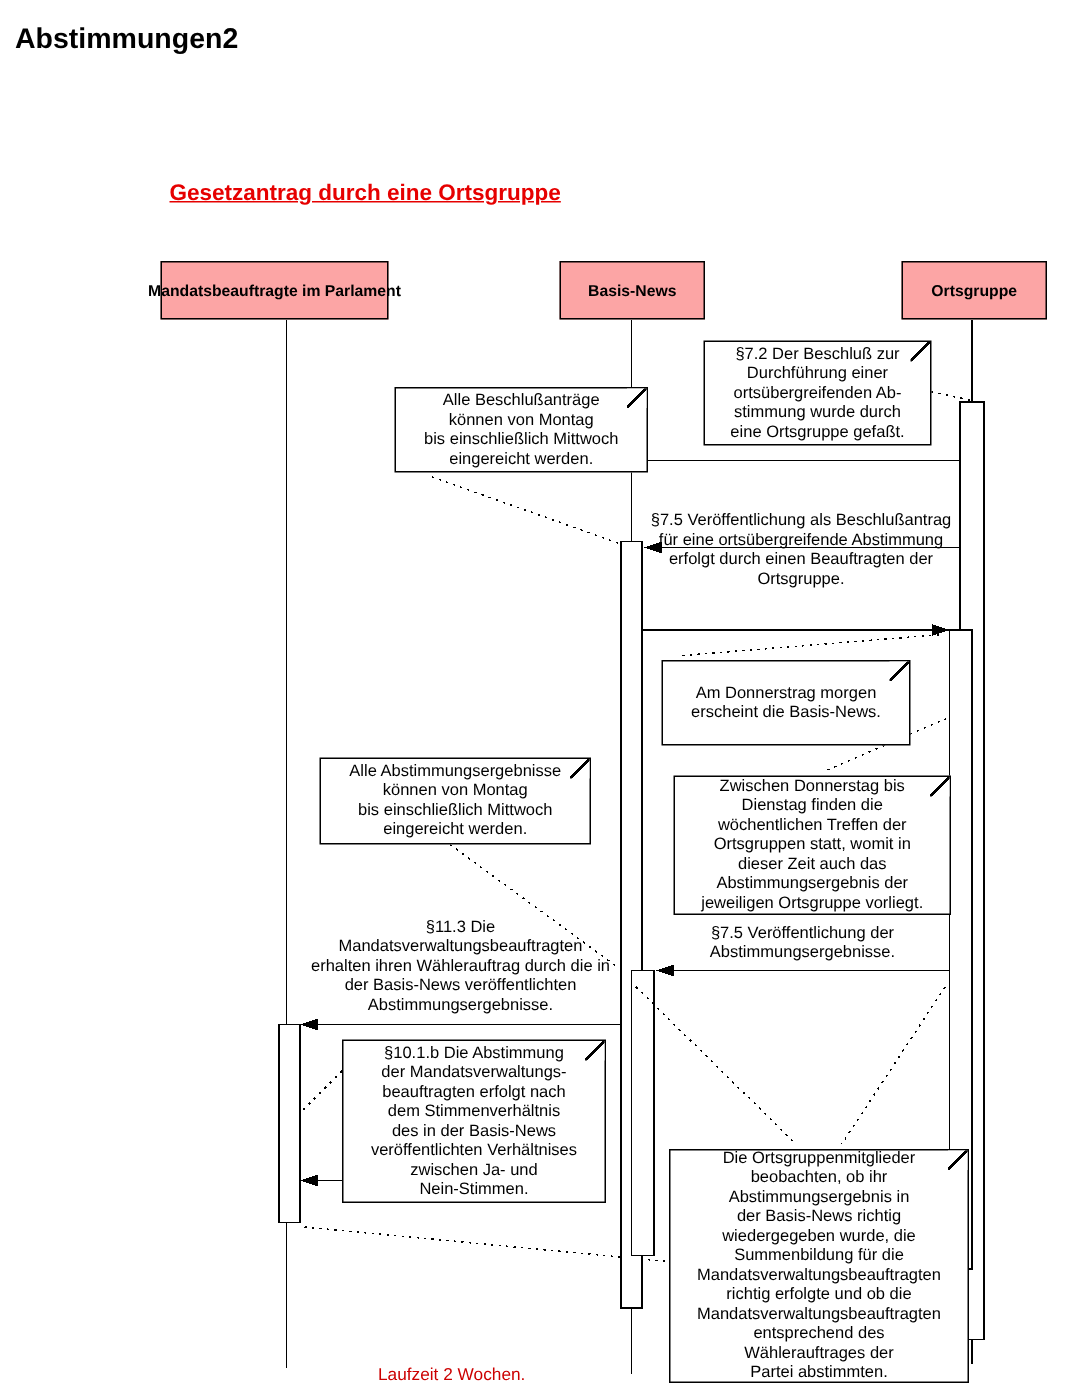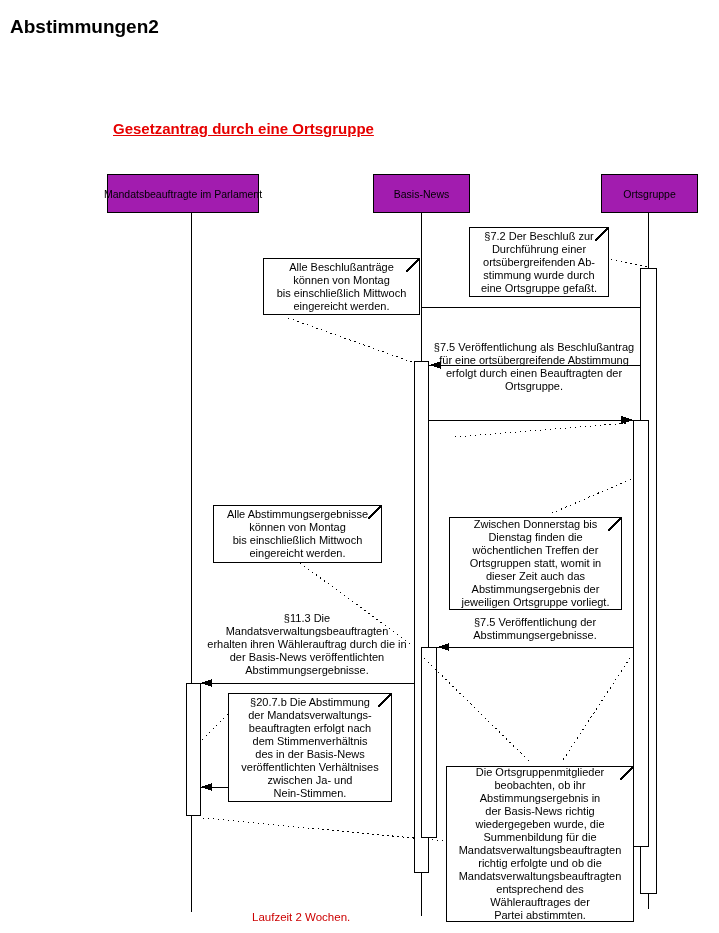--- a/index.html
+++ b/index.html
@@ -2,24 +2,24 @@
 <html style="--red-heading: #e60000; --red-footer: #cc0000;"><head>
 <meta charset="utf-8">
 <style>
   html,body{margin:0;padding:0;background:#fff;}
   .canvas{position:relative;width:719px;height:933px;background:#fff;overflow:hidden;
           font-family:"Liberation Sans",sans-serif;color:#000;}
   .title{position:absolute;left:10px;top:16px;font-size:19px;font-weight:bold;}
   .heading{position:absolute;left:113px;top:120px;font-size:15px;font-weight:bold;
            color:var(--red-heading,#e60000);text-decoration:underline;}
   svg.layer{position:absolute;left:0;top:0;}
-  .actor{position:absolute;height:37px;border:1px solid #000;background:#a21caf;
+  .actor{position:absolute;height:37px;border:1px solid #000;background:#fca5a5;
          display:flex;align-items:center;justify-content:center;
-         font-size:10.5px;white-space:nowrap;text-align:center;}
-  .note{position:absolute;border:1px solid #000;background:#fff;}
+         font-size:10.5px;white-space:nowrap;text-align:center;font-weight:bold;}
+  .note{position:absolute;border:1px solid #000;background:#fff;padding-left:12px;}
   .fold{position:absolute;top:0;right:0;width:13px;height:13px;
         background:linear-gradient(to bottom right,#fff 44%,#000 44%,#000 54%,#fff 54%);}
   .ntext{position:absolute;left:1px;right:1px;top:0;bottom:0;display:flex;align-items:center;
          justify-content:center;text-align:center;font-size:11px;line-height:13px;white-space:pre-line;}
   .mlabel{position:absolute;text-align:center;font-size:11px;line-height:13px;white-space:pre-line;}
   .footer{position:absolute;left:252px;top:911px;font-size:11.5px;color:var(--red-footer,#cc0000);}
 </style>
 </head>
 <body>
 
@@ -100,40 +100,45 @@
 stimmung wurde durch
 eine Ortsgruppe gefaßt.</div>
   </div>
   <div class="note" style="left:263px;top:258px;width:155px;height:55px;text-decoration:underline;">
     <span class="fold"></span>
     <div class="ntext">Alle Beschlußanträge
 können von Montag
 bis einschließlich Mittwoch
 eingereicht werden.</div>
   </div>
+  <div class="note" style="left:441px;top:440px;width:152px;height:55px;">
+    <span class="fold"></span>
+    <div class="ntext">Am Donnerstrag morgen
+erscheint die Basis-News.</div>
+  </div>
   <div class="note" style="left:449px;top:517px;width:171px;height:91px;">
     <span class="fold"></span>
     <div class="ntext">Zwischen Donnerstag bis
 Dienstag finden die
 wöchentlichen Treffen der
 Ortsgruppen statt, womit in
 dieser Zeit auch das
 Abstimmungsergebnis der
 jeweiligen Ortsgruppe vorliegt.</div>
   </div>
   <div class="note" style="left:213px;top:505px;width:167px;height:56px;">
     <span class="fold"></span>
     <div class="ntext">Alle Abstimmungsergebnisse
 können von Montag
 bis einschließlich Mittwoch
 eingereicht werden.</div>
   </div>
   <div class="note" style="left:228px;top:693px;width:162px;height:107px;">
     <span class="fold"></span>
-    <div class="ntext">§20.7.b Die Abstimmung
+    <div class="ntext">§10.1.b Die Abstimmung
 der Mandatsverwaltungs-
 beauftragten erfolgt nach
 dem Stimmenverhältnis
 des in der Basis-News
 veröffentlichten Verhältnises
 zwischen Ja- und
 Nein-Stimmen.</div>
   </div>
   <div class="note" style="left:446px;top:766px;width:186px;height:154px;">
     <span class="fold"></span>

